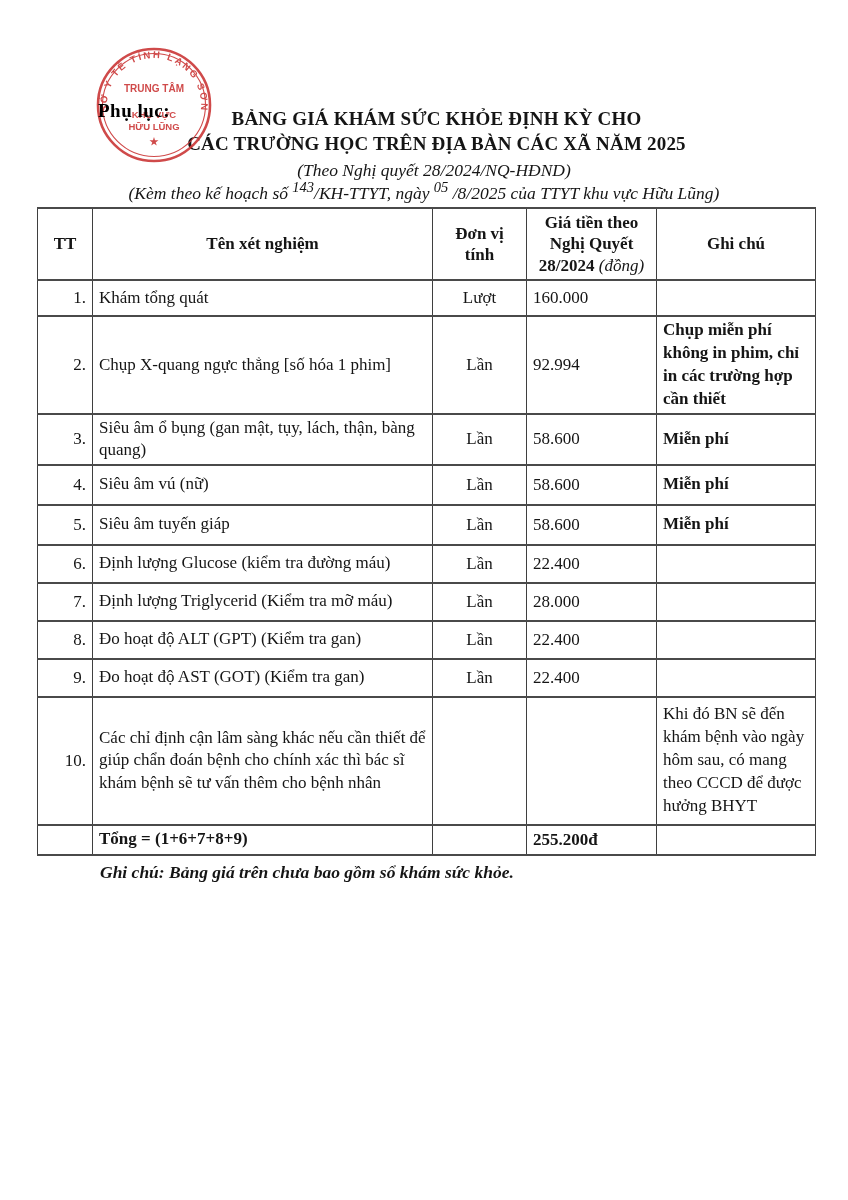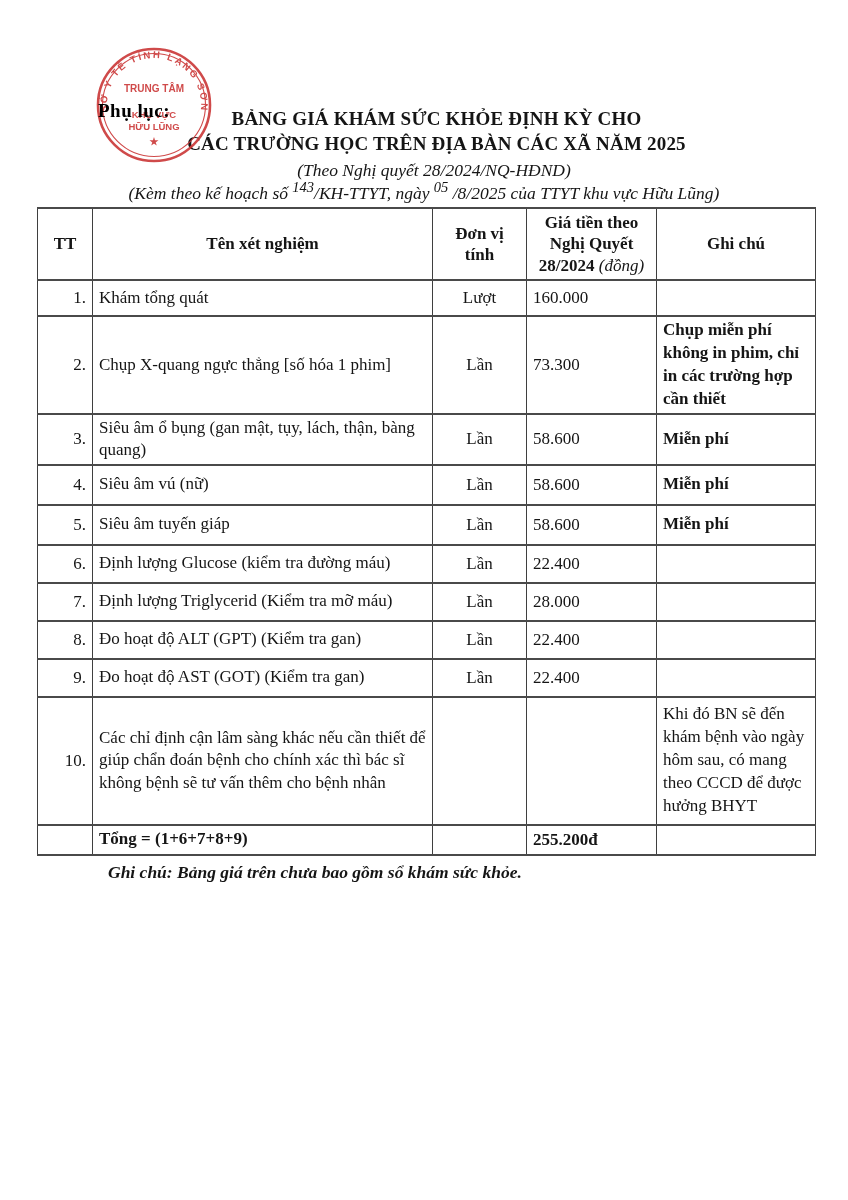--- a/index.html
+++ b/index.html
@@ -58,21 +58,21 @@
   tbody tr:nth-child(6)  { height: 38px; }
   tbody tr:nth-child(7)  { height: 38px; }
   tbody tr:nth-child(8)  { height: 38px; }
   tbody tr:nth-child(9)  { height: 38px; }
   tbody tr:nth-child(10) { height: 128px; }
   tbody tr:nth-child(11) { height: 30px; }
   tr.total-row .td-name, tr.total-row .td-price { font-weight: bold; }
 
   
   .footer-note {
-    position: absolute; left: 108px; top: 862px;
+    position: absolute; left: 100px; top: 862px;
     font-weight: bold; font-style: italic; font-size: 17.5px;
   }
 </style>
 </head>
 <body>
 
 <div class="page">
 
   <div class="stamp">
     <svg viewBox="0 0 120 120" aria-hidden="true">
@@ -119,21 +119,21 @@
           <td class="td-tt">1.</td>
           <td class="td-name">Khám tổng quát</td>
           <td class="td-unit">Lượt</td>
           <td class="td-price">160.000</td>
           <td class="td-note"></td>
         </tr>
         <tr>
           <td class="td-tt">2.</td>
           <td class="td-name">Chụp X-quang ngực thẳng [số hóa 1 phim]</td>
           <td class="td-unit">Lần</td>
-          <td class="td-price">73.300</td>
+          <td class="td-price">92.994</td>
           <td class="td-note note-bold">Chụp miễn phí không in phim, chỉ in các trường hợp cần thiết</td>
         </tr>
         <tr>
           <td class="td-tt">3.</td>
           <td class="td-name">Siêu âm ổ bụng (gan mật, tụy, lách, thận, bàng quang)</td>
           <td class="td-unit">Lần</td>
           <td class="td-price">58.600</td>
           <td class="td-note note-bold">Miễn phí</td>
         </tr>
         <tr>
@@ -173,21 +173,21 @@
         </tr>
         <tr>
           <td class="td-tt">9.</td>
           <td class="td-name">Đo hoạt độ AST (GOT) (Kiểm tra gan)</td>
           <td class="td-unit">Lần</td>
           <td class="td-price">22.400</td>
           <td class="td-note"></td>
         </tr>
         <tr>
           <td class="td-tt">10.</td>
-          <td class="td-name">Các chỉ định cận lâm sàng khác nếu cần thiết để giúp chẩn đoán bệnh cho chính xác thì bác sĩ không bệnh sẽ tư vấn thêm cho bệnh nhân</td>
+          <td class="td-name">Các chỉ định cận lâm sàng khác nếu cần thiết để giúp chẩn đoán bệnh cho chính xác thì bác sĩ khám bệnh sẽ tư vấn thêm cho bệnh nhân</td>
           <td class="td-unit"></td>
           <td class="td-price"></td>
           <td class="td-note">Khi đó BN sẽ đến khám bệnh vào ngày hôm sau, có mang theo CCCD để được hưởng BHYT</td>
         </tr>
         <tr class="total-row">
           <td class="td-tt"></td>
           <td class="td-name">Tổng = (1+6+7+8+9)</td>
           <td class="td-unit"></td>
           <td class="td-price">255.200đ</td>
           <td class="td-note"></td>

